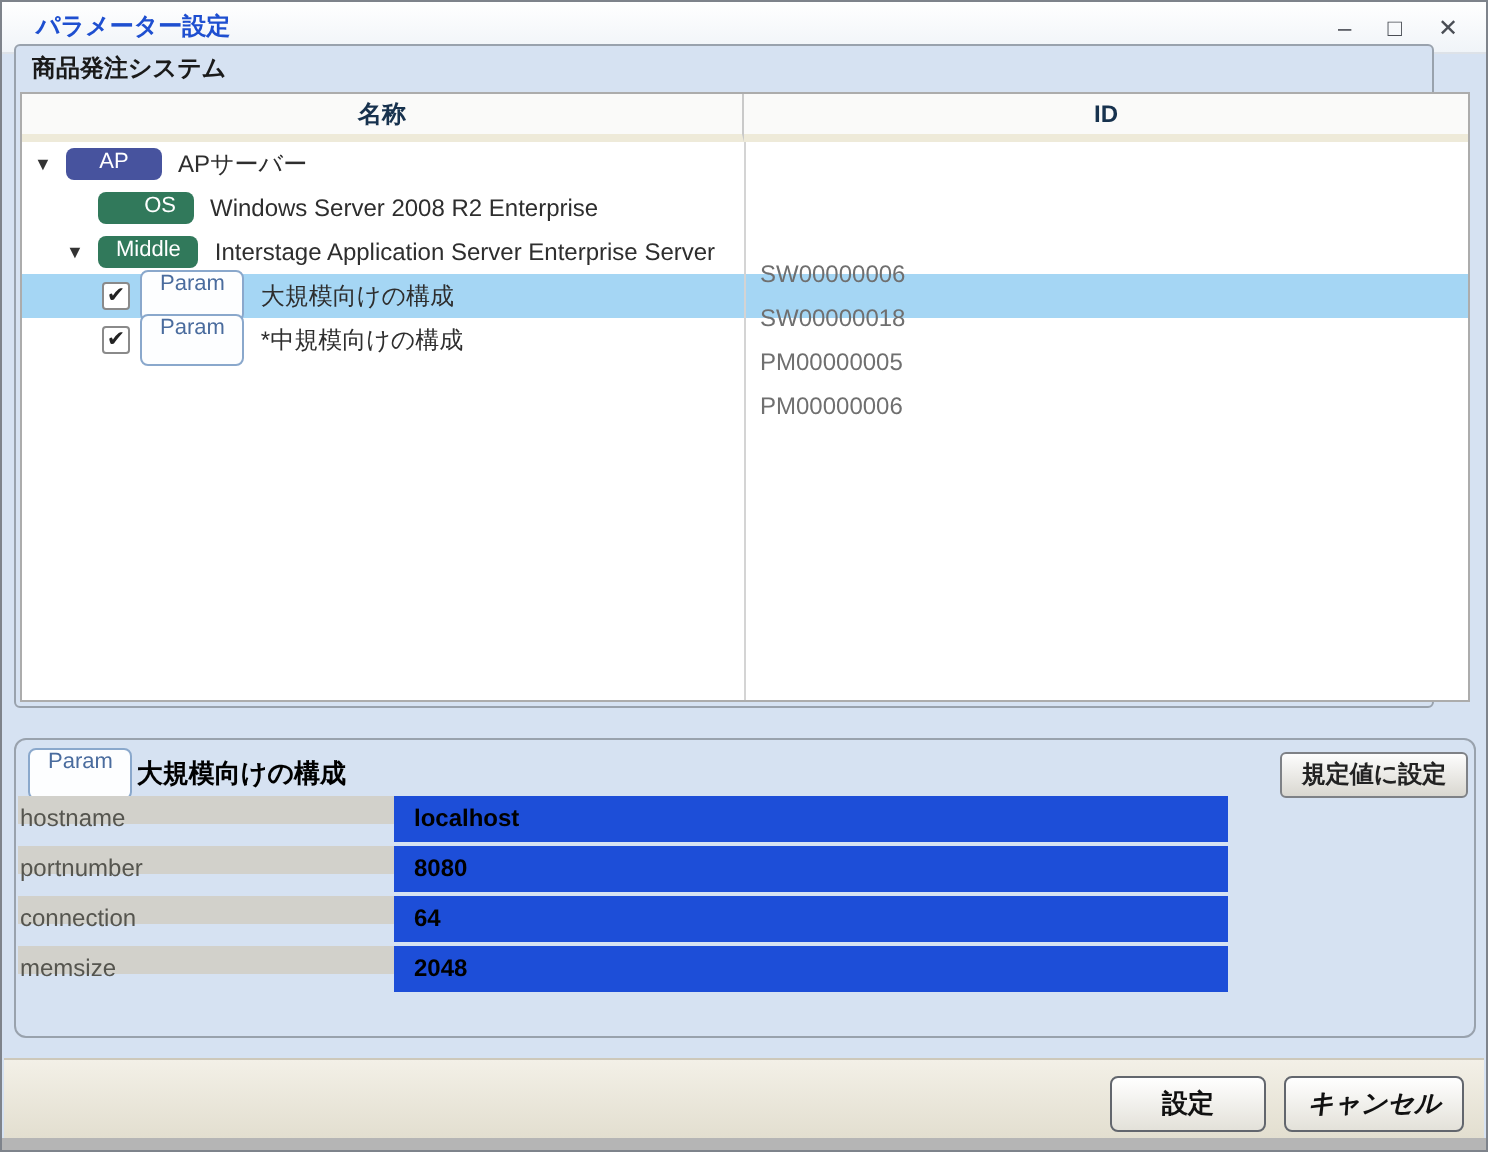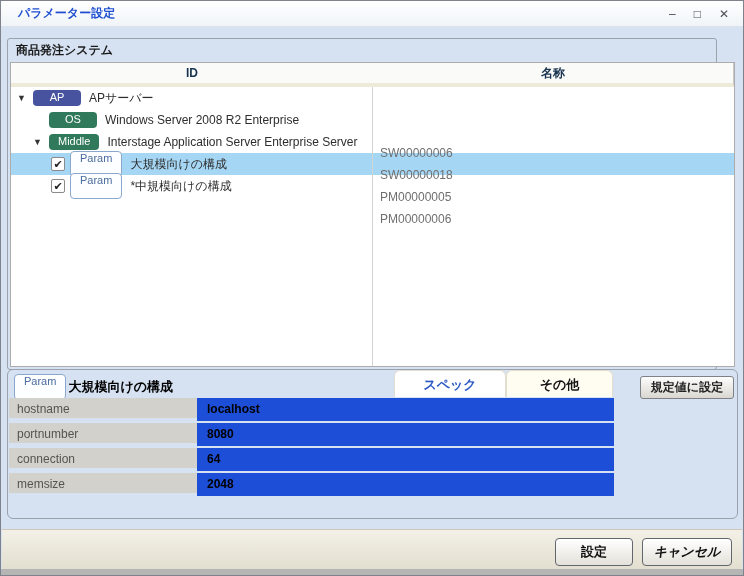--- a/index.html
+++ b/index.html
@@ -24,21 +24,21 @@
     color: var(--title-text, #1E4FD0);
   }
   .win-controls {
     margin-left: auto; display: flex; align-items: center;
     gap: 18px; padding-right: 14px; color: #4A4E55; font-size: 12px;
   }
   .win-controls span { cursor: default; line-height: 1; }
 
   
   .group-panel {
-    position: absolute; left: 6px; top: 37px; width: 710px; height: 332px;
+    position: absolute; left: 6px; top: 21px; width: 710px; height: 332px;
     border: 1px solid #99A2AD; border-radius: 3px;
     background: var(--panel-bg, #D6E2F2);
   }
   .system-header {
     height: 22px; line-height: 22px; padding-left: 8px;
     font-size: 12px; font-weight: bold; color: #1A1A1A;
   }
   .tree-table {
     position: absolute; left: 2px; top: 23px; width: 725px; height: 305px;
     background: #FFFFFF; border: 1px solid #ACACAC; overflow: hidden;
@@ -67,21 +67,21 @@
     width: 14px; height: 14px; flex: 0 0 14px; margin-right: 5px;
     background: #FFFFFF; border: 1px solid #8A8A8A; border-radius: 2px;
     font-size: 11px; line-height: 12px; text-align: center; color: #222;
   }
   .badge {
     display: inline-block; min-width: 48px; padding: 1px 9px 2px;
     margin-right: 8px; border-radius: 4px; text-align: center;
     font-size: 11px; line-height: 13px; color: #FFFFFF;
   }
   .badge-blue  { background: var(--badge-blue, #47539E); }
-  .badge-green { background: var(--badge-green, #31795B); }
+  .badge-green { background: var(--badge-green, #31795B); text-align: right; }
   .badge-param {
     background: #FDFEFF; border: 1px solid var(--param-border, #8AA8CC);
     color: var(--param-text, #4A6C9E); min-width: 50px; padding: 0 9px 11px;
   }
   .row-label { color: #2E2E2E; white-space: nowrap; }
 
   
   .detail-panel {
     position: absolute; left: 6px; top: 368px; width: 731px; height: 150px;
     border: 1px solid #99A2AD; border-radius: 6px;
@@ -103,21 +103,21 @@
   .tab:not(.active) { background: #FFFDF2; color: #141414; width: 107px; }
   .default-btn {
     position: absolute; top: 6px; right: 3px; width: 94px; height: 23px;
     background: linear-gradient(#FDFDFD, #D9D7D0);
     border: 1px solid #7E8186; border-radius: 3px;
     font-family: inherit; font-size: 12px; font-weight: bold; color: #222;
   }
   .props { position: absolute; left: 1px; top: 28px; }
   .prop-row { display: flex; margin-bottom: 2px; }
   .prop-name {
-    width: 188px; height: 20px; line-height: 23px; padding-left: 8px;
+    width: 188px; height: 14px; line-height: 23px; padding-left: 1px;
     background: #D2D1CB; color: #55554F; font-size: 12px;
   }
   .prop-value {
     width: 417px; height: 23px; line-height: 23px; padding-left: 10px;
     background: #1d4ed8; color: #000; font-size: 12px; font-weight: bold;
   }
 
   
   .footer {
     position: absolute; left: 1px; right: 1px; top: 528px; height: 41px;
@@ -148,22 +148,22 @@
       <span>–</span>
       <span>□</span>
       <span>✕</span>
     </div>
   </div>
 
   <div class="group-panel">
     <div class="system-header">商品発注システム</div>
     <div class="tree-table">
       <div class="tree-header">
+        <div class="th th-name">名称</div>
         <div class="th th-id">ID</div>
-        <div class="th th-name">名称</div>
       </div>
       <div class="tree-body">
           <div class="tree-row">
             <div class="cell-name lvl0">
               <span class="expander">▼</span>
               <span class="badge badge-blue">AP</span>
               <span class="row-label">APサーバー</span>
             </div>
             <div class="cell-id"></div>
           </div>
@@ -202,24 +202,20 @@
         </div>
       <div class="tree-vline"></div>
     </div>
   </div>
 
   <div class="detail-panel">
     <div class="detail-header">
       <span class="badge badge-param">Param</span>
       <span class="detail-title">大規模向けの構成</span>
     </div>
-    <div class="tabs">
-        <div class="tab active">スペック</div>
-        <div class="tab">その他</div>
-      </div>
     <button class="default-btn">規定値に設定</button>
     <div class="props">
         <div class="prop-row">
           <div class="prop-name">hostname</div>
           <div class="prop-value">localhost</div>
         </div>
         <div class="prop-row">
           <div class="prop-name">portnumber</div>
           <div class="prop-value">8080</div>
         </div>

